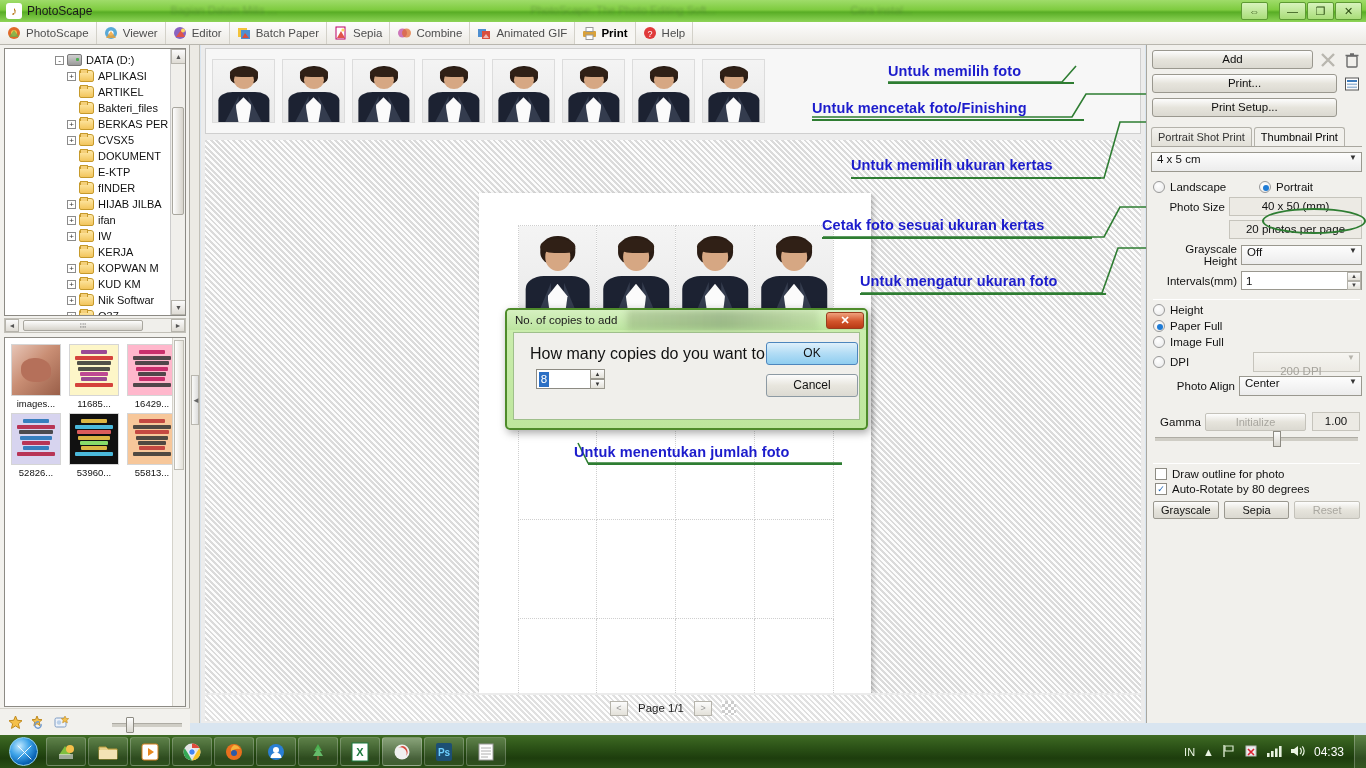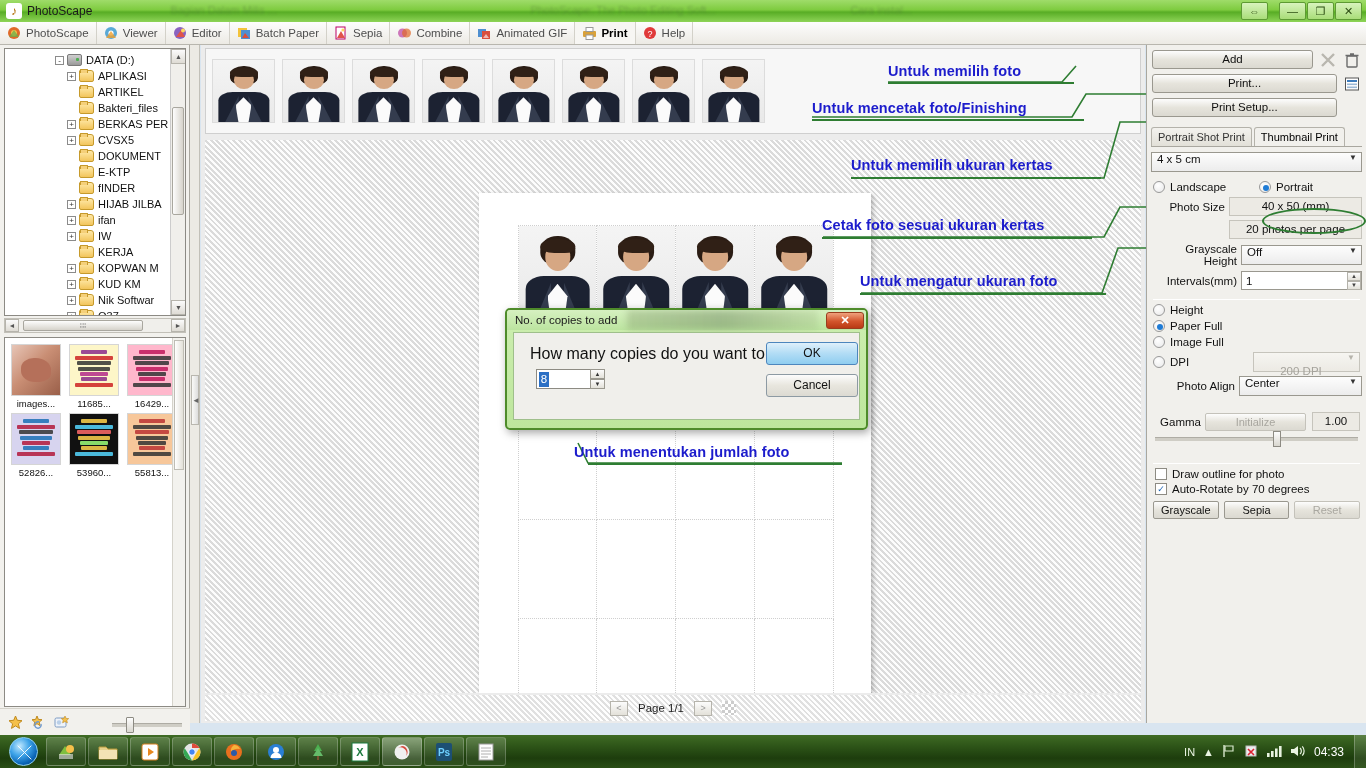--- a/index.html
+++ b/index.html
@@ -1025,21 +1025,21 @@
       </div>
 
     <div class="hr" style="margin-top:22px"></div>
 
     <div class="cbline">
       <span class="cbox"></span>
       <span>Draw outline for photo</span>
     </div>
     <div class="cbline">
       <span class="cbox">✓</span>
-      <span>Auto-Rotate by 70 degrees</span>
+      <span>Auto-Rotate by 80 degrees</span>
     </div>
 
     <div class="smallbtns">
       <div class="sbtn">Grayscale</div>
       <div class="sbtn">Sepia</div>
       <div class="sbtn dis">Reset</div>
     </div>
   </div>
 
   <svg class="leader" style="left:0;top:0;width:1366px;height:768px;">

